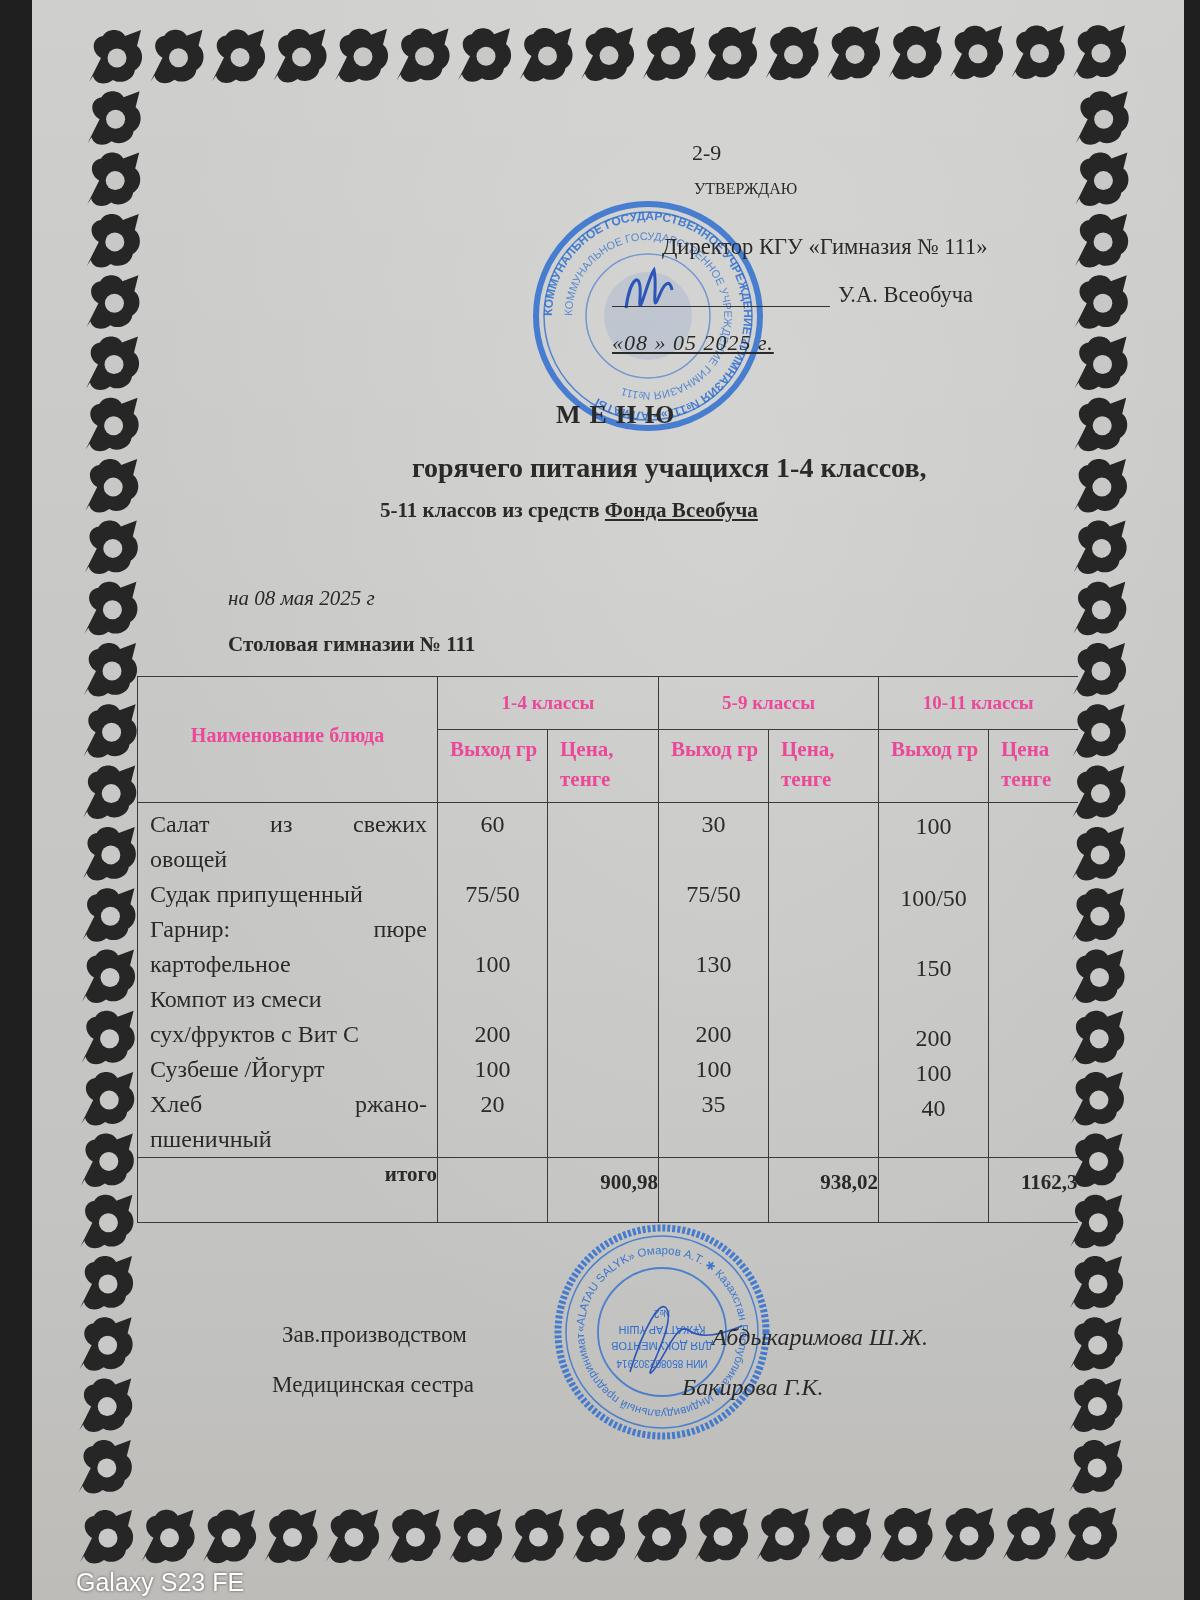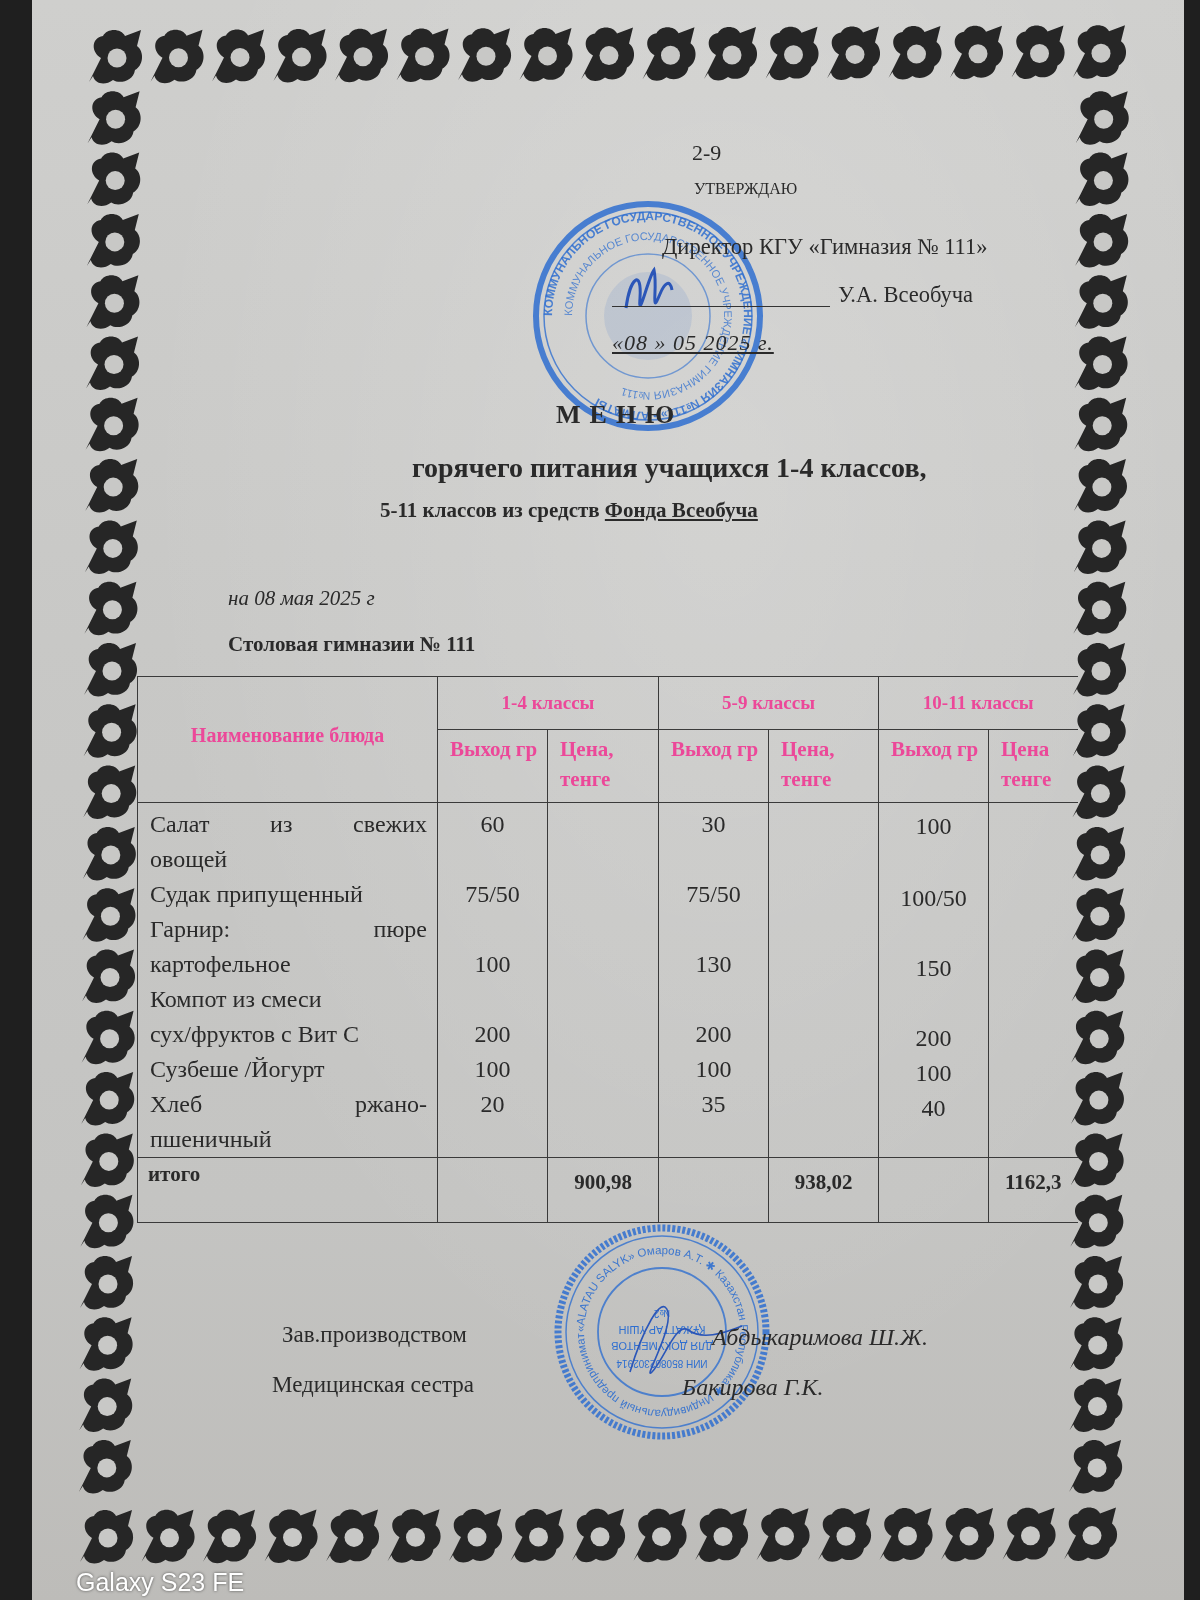--- a/index.html
+++ b/index.html
@@ -44,21 +44,21 @@
   table.menu .no-right { border-right:none; }
   th { font-weight:bold; font-size:20px; color:#ec4899; }
   .h-group { height:52px; text-align:center; vertical-align:middle !important; font-size:19px; }
   .h-sub { height:68px; text-align:left; font-size:21px; line-height:30px; padding:4px 0 0 12px !important; }
   .h-name { vertical-align:middle !important; text-align:center; font-size:20px; padding-bottom:8px !important; }
   .body-row td { height:350px; font-size:24px; line-height:35px; }
   .dish-list { padding:4px 10px 0 12px; }
   .dish { text-align:justify; text-align-last:justify; }
   .dish.last-left { text-align-last:left; }
   .val-list { text-align:center; padding-top:4px; }
-  .total-row td { height:52px; font-weight:bold; font-size:21px; }
+  .total-row td { height:52px; font-weight:bold; font-size:21px;text-align:right; }
   .total-label { padding:4px 0 0 10px !important; }
   .total-val { text-align:center; padding-top:12px !important; }
 
   .stamp { position:absolute; border-radius:50%; }
   .foot-label { font-size:23px; }
   .foot-name { font-style:italic; font-size:24px; }
   .watermark {
     position:absolute; left:76px; top:1568px; font-family:"Liberation Sans", sans-serif;
     font-size:25px; color:#ffffff; text-shadow:0 0 3px rgba(0,0,0,0.6);
   }

